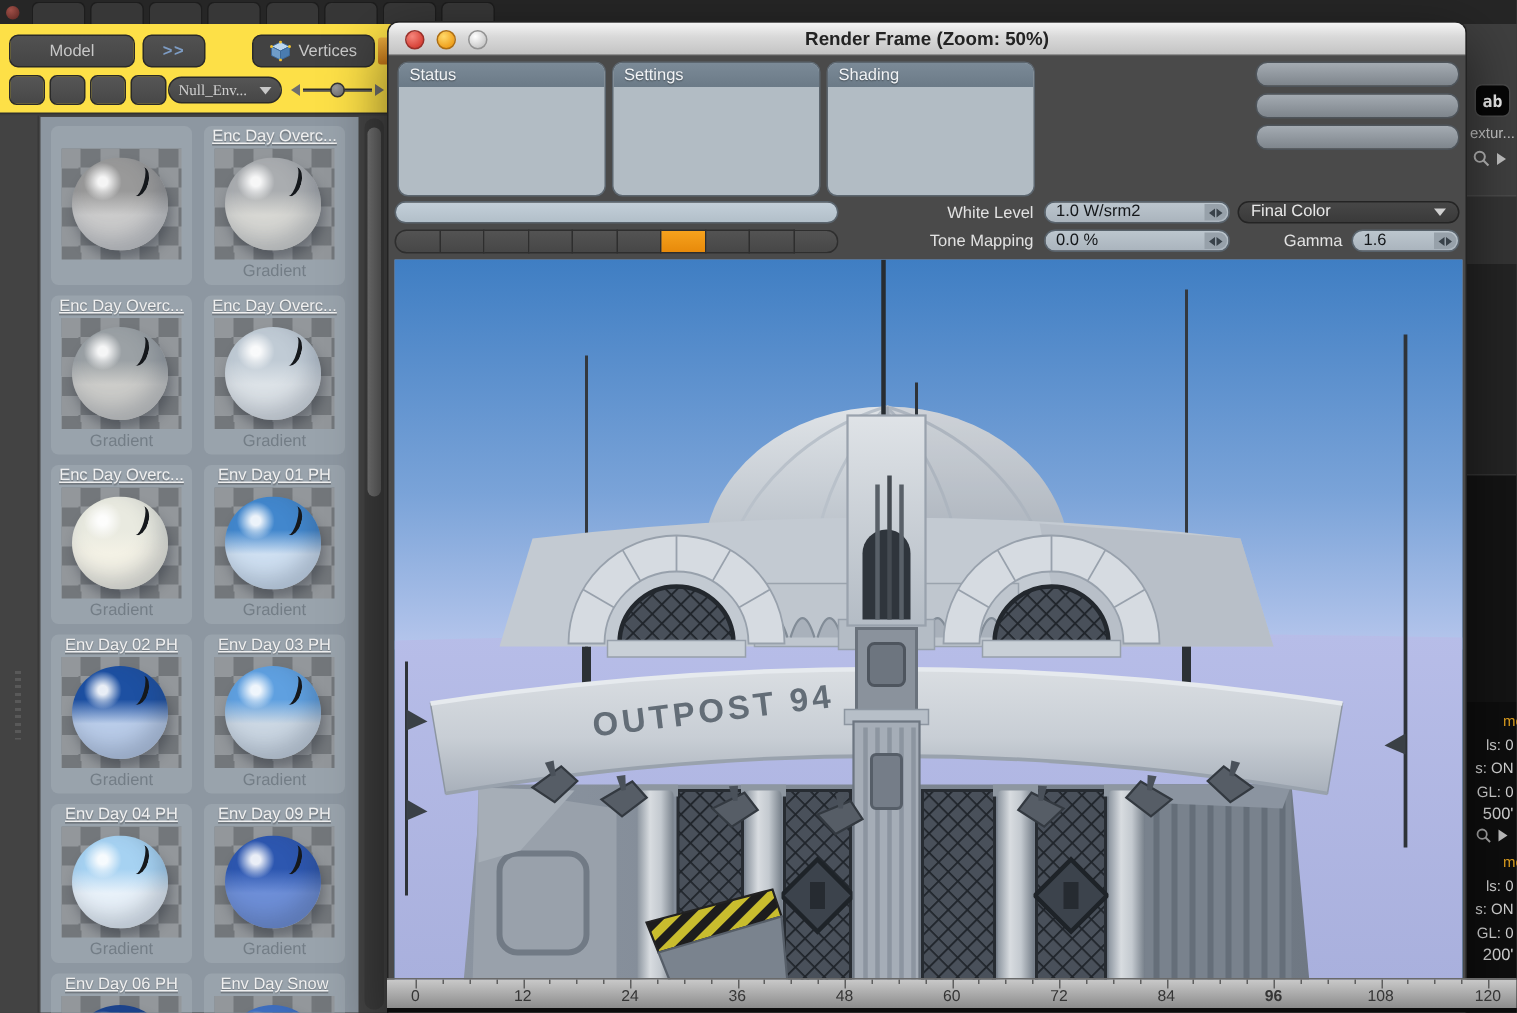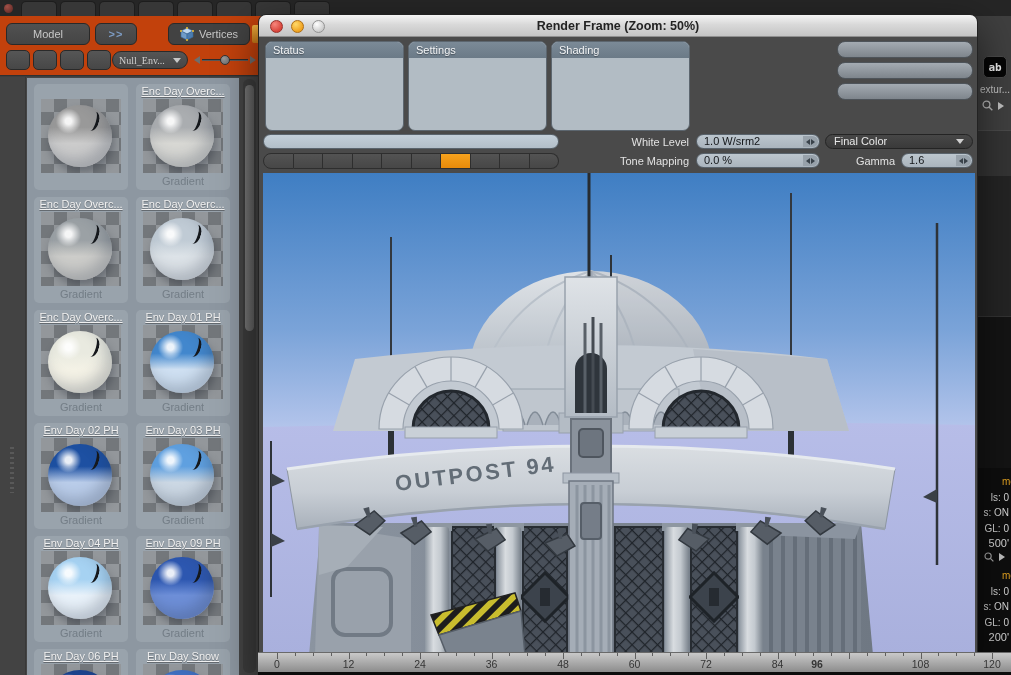--- a/index.html
+++ b/index.html
@@ -6,21 +6,21 @@
   html,body { width:1011px; height:675px; overflow:hidden; background:#3d3d3d;
     font-family:"Liberation Sans","DejaVu Sans",sans-serif; -webkit-font-smoothing:antialiased; }
 
   
   #tabbar { position:absolute; left:0; top:0; width:1011px; height:16px; background:#262626; display:flex; align-items:flex-end; z-index:2; }
   #app-dot { width:9px; height:9px; border-radius:50%; background:radial-gradient(circle at 35% 30%,#a05048,#5a2420); margin:0 8px 3px 4px; }
   .tab { height:15px; line-height:15px; padding:0 17px; margin-right:3px; font-size:11px; color:#b4b4b4;
     background:#373737; border:1px solid #1d1d1d; border-bottom:none; border-radius:5px 5px 0 0; white-space:nowrap; }
 
   
-  #toolzone { position:absolute; left:0; top:16px; width:284px; height:60px; background:#c2410c; border-bottom:1px solid #303030; z-index:1; }
+  #toolzone { position:absolute; left:0; top:16px; width:284px; height:60px; background:#fde047; border-bottom:1px solid #303030; z-index:1; }
   .tbtn { position:absolute; background:linear-gradient(#515151,#454545); border:1px solid #292929; border-radius:6px;
     color:#c8c8c8; font-size:11px; display:flex; align-items:center; justify-content:center; }
   #model-btn { left:6px; top:7px; width:84px; height:22px; }
   #expand-btn { left:95px; top:7px; width:42px; height:22px; color:#7d9cc4; font-weight:bold; letter-spacing:1px; }
   #vertices-btn { left:168px; top:7px; width:82px; height:22px; background:#424242; border-color:#2a2a2a; gap:5px; }
   #texture-sliver { left:252px; top:9px; width:6px; height:18px; position:absolute; background:linear-gradient(#f0b040,#c87818); border-radius:2px 0 0 2px; }
   .navbtn { position:absolute; top:34px; width:24px; height:20px; background:linear-gradient(#565656,#474747);
     border:1px solid #2a2a2a; border-radius:5px; color:#c0c0c0; font-size:12px; display:flex; align-items:center; justify-content:center; }
   #env-dd { position:absolute; left:112px; top:35px; width:76px; height:18px; background:linear-gradient(#555,#464646);
     border:1px solid #2a2a2a; border-radius:9px; color:#cfcfcf; font-size:10px; display:flex; align-items:center; padding:0 6px; gap:4px;font-family:Liberation Serif, serif; }
@@ -656,18 +656,18 @@
       <div class="tick" style="left: 716.125px; height: 3px;"></div>
       <div class="tick" style="left: 734px; height: 6px;"></div>
       <div class="tick-label" style="left: 19px;">0</div>
       <div class="tick-label" style="left: 90.5px;">12</div>
       <div class="tick-label" style="left: 162px;">24</div>
       <div class="tick-label" style="left: 233.5px;">36</div>
       <div class="tick-label" style="left: 305px;">48</div>
       <div class="tick-label" style="left: 376.5px;">60</div>
       <div class="tick-label" style="left: 448px;">72</div>
       <div class="tick-label" style="left: 519.5px;">84</div>
-      <div class="tick-label" style="left: 559px; font-weight: bold;">96</div>
+      <div class="tick-label" style="left: 591px; font-weight: bold;">96</div>
       <div class="tick-label" style="left: 662.5px;">108</div>
       <div class="tick-label" style="left: 734px;">120</div>
     </div>
   <div id="ruler-black"></div>
 </div>
 
 </body></html>

